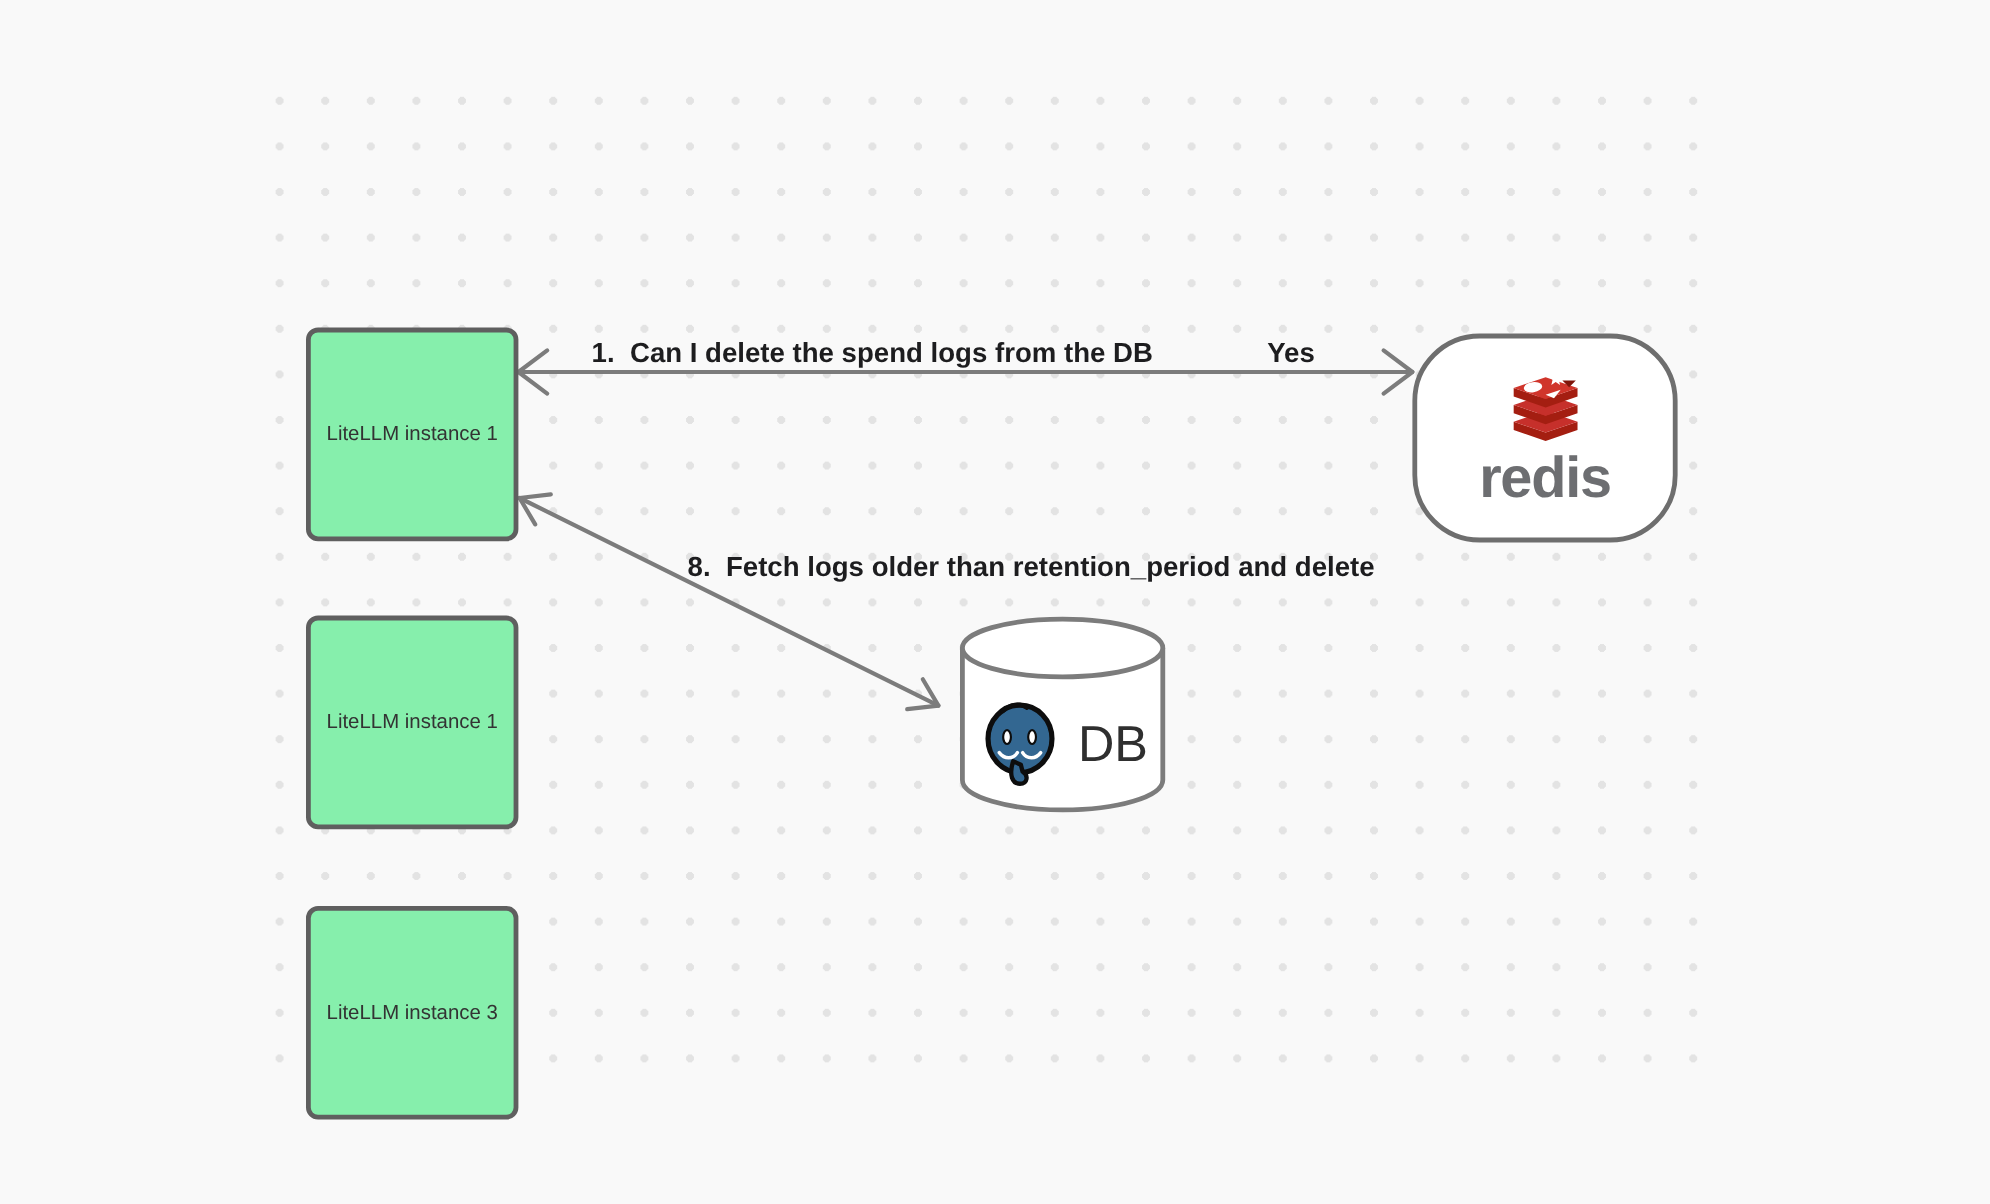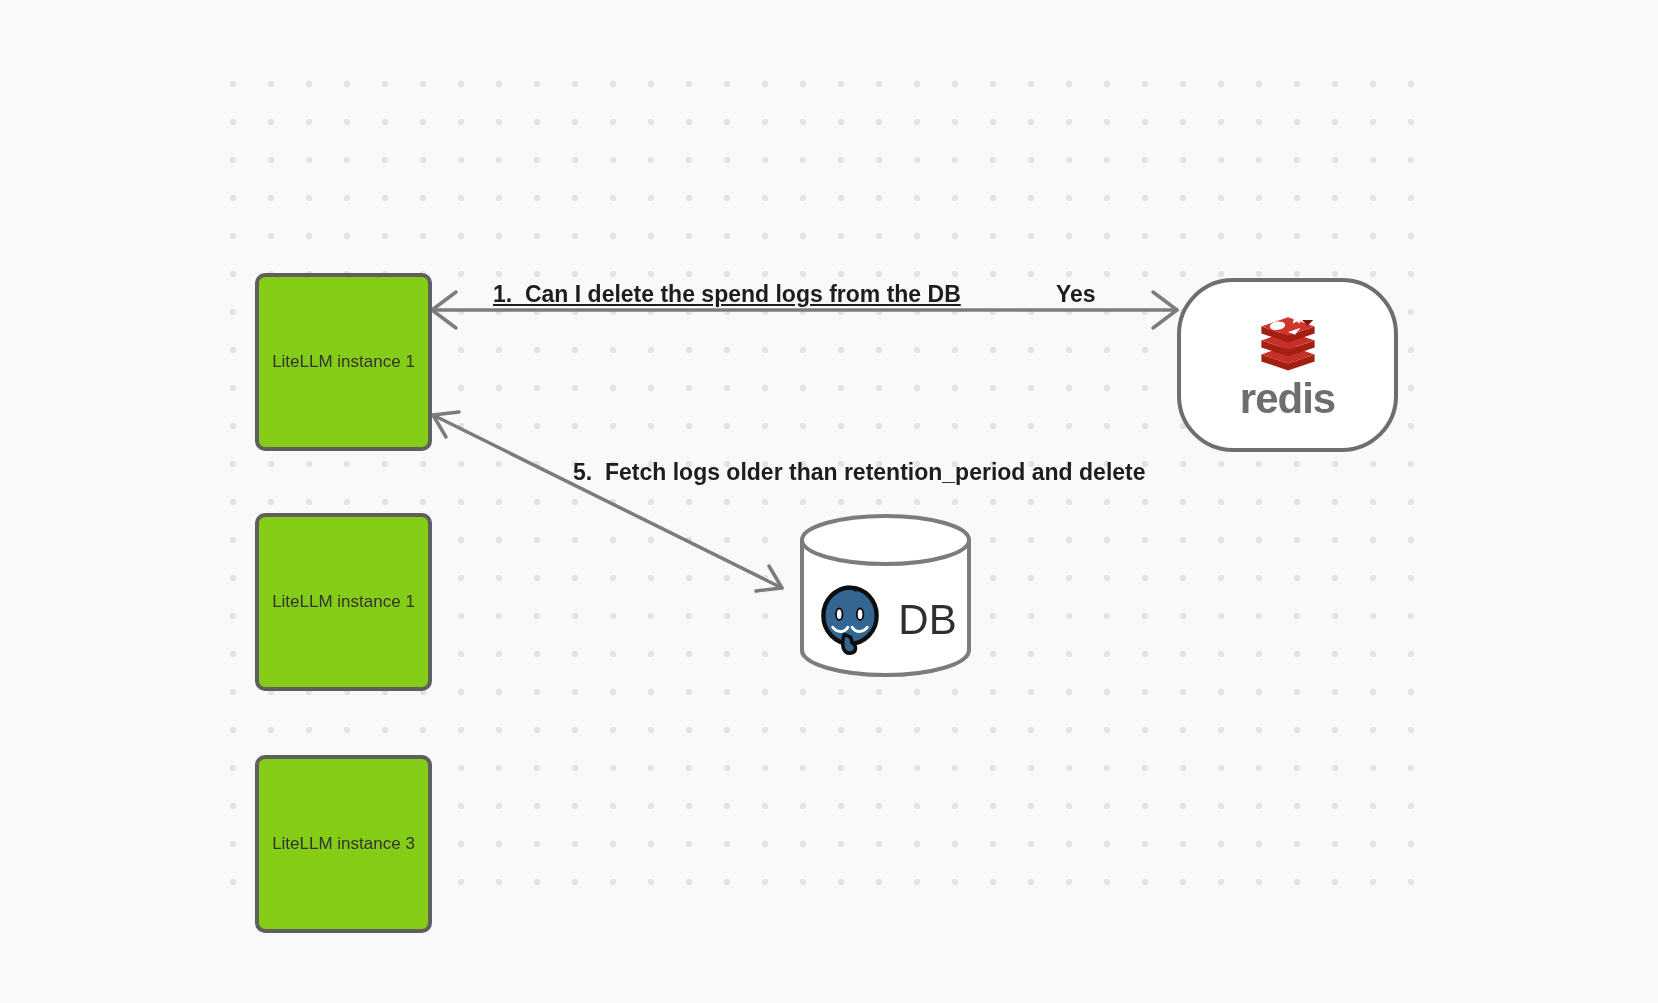--- a/index.html
+++ b/index.html
@@ -10,50 +10,50 @@
     overflow:hidden;position:relative;
   }
   .dot-grid{
     position:absolute;left:214px;top:65px;width:1216px;height:836px;
     background-image:radial-gradient(circle 3.3px at 19px 19px,#e3e3e3 97%,rgba(0,0,0,0));
     background-size:38px 38px;
   }
   .arrow-layer{position:absolute;left:0;top:0;width:1658px;height:1003px;pointer-events:none;}
   .node-box{
     position:absolute;width:169px;height:170px;
-    background:#84cc16;border:4px solid #5f5f5f;border-radius:10px;
+    background:#86efac;border:4px solid #5f5f5f;border-radius:10px;
     display:flex;align-items:center;justify-content:center;
     box-sizing:content-box;
   }
   .node-box span{font-size:17px;color:#333333;white-space:nowrap;}
   .box1{left:255px;top:273px;}
   .box2{left:255px;top:513px;}
   .box3{left:255px;top:755px;}
   .redis-node{
     position:absolute;left:1177px;top:278px;width:213px;height:166px;
     background:#ffffff;border:4px solid #6e6e6e;border-radius:56px;
     display:flex;flex-direction:column;align-items:center;justify-content:center;
     box-sizing:content-box;
   }
   .redis-word{
-    font-size:42px;font-weight:700;letter-spacing:-1px;color:#6d6e71;
+    font-size:48px;font-weight:700;letter-spacing:-1px;color:#6d6e71;
     line-height:1;margin-top:-4px;
   }
   .cylinder{position:absolute;left:798px;top:513px;width:175px;height:164px;}
   .cyl-svg{position:absolute;left:0;top:0;}
   .cyl-content{
     position:absolute;left:0;top:62px;width:175px;height:90px;
     display:flex;align-items:center;justify-content:center;gap:16px;
   }
   .db-label{font-size:42px;font-weight:500;color:#2f2f2f;line-height:1;margin-left:-4px;}
   .edge-label{
     position:absolute;font-size:23px;font-weight:700;color:#1d1d1f;
     white-space:pre;line-height:1.2;
   }
-  .label-1{left:493px;top:281px;text-decoration:underline;}
+  .label-1{left:493px;top:281px;}
   .label-yes{left:1024px;top:281px;margin-left:32px;}
   .label-2{left:573px;top:459px;}
 </style>
 </head>
 <body>
 
 <div style="position:absolute;inset:0;">
 
   <div class="dot-grid"></div>
 
@@ -65,21 +65,21 @@
     </g>
     <g>
       <path d="M433 415 L782 588"></path>
       <path d="M459 412 L433 415 L446 437"></path>
       <path d="M769 566 L782 588 L756 591"></path>
     </g>
   </svg>
 
   <div class="edge-label label-1">1.  Can I delete the spend logs from the DB</div>
   <div class="edge-label label-yes">Yes</div>
-  <div class="edge-label label-2">5.  Fetch logs older than retention_period and delete</div>
+  <div class="edge-label label-2">8.  Fetch logs older than retention_period and delete</div>
 
   <div class="node-box box1">
     <span>LiteLLM instance 1</span>
   </div>
   <div class="node-box box2">
     <span>LiteLLM instance 1</span>
   </div>
   <div class="node-box box3">
     <span>LiteLLM instance 3</span>
   </div>

